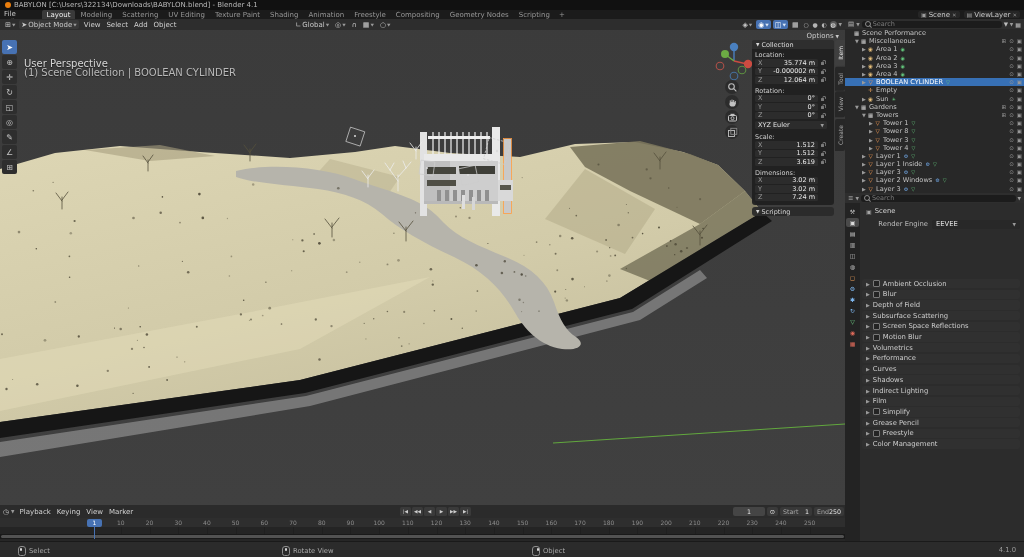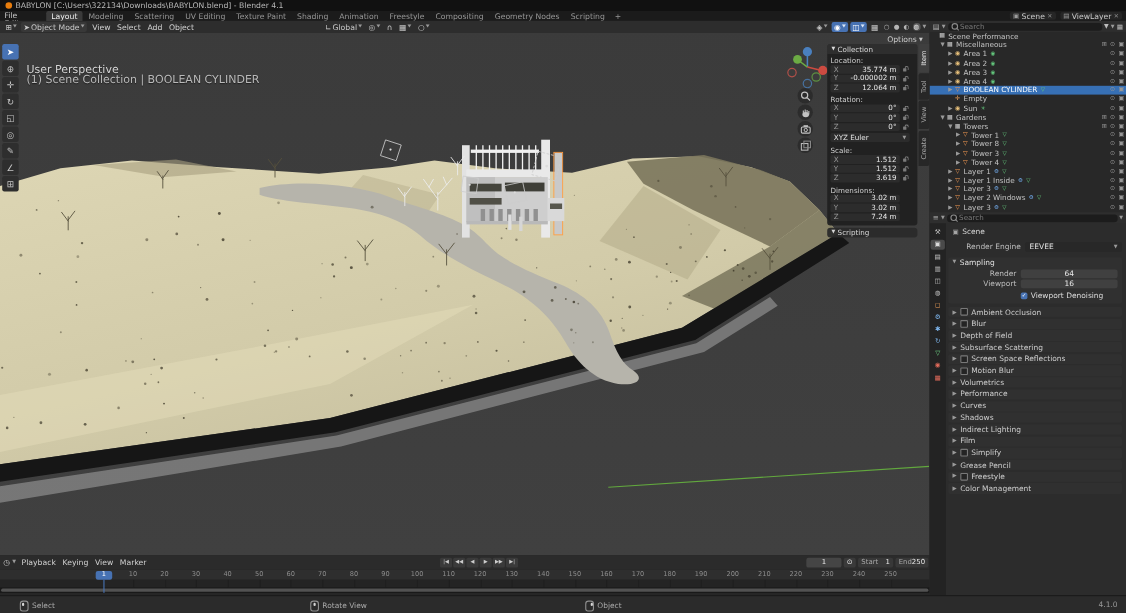--- a/index.html
+++ b/index.html
@@ -898,38 +898,20 @@
         <span class="ic">▣</span>
         <span>Scene</span>
       </div>
       <div id="engine-row">
         <span class="lbl">Render Engine</span>
         <span class="fld">
           <span>EEVEE</span>
           <span class="caret">▼</span>
         </span>
       </div>
-      <div id="sampling">
-        <div class="ph">
-          <span class="caret" style="font-size:4.5px;color:#9a9a9a">▼</span>
-          <span>Sampling</span>
-        </div>
-        <div class="s-row">
-          <span class="lbl">Render</span>
-          <span class="fld">64</span>
-        </div>
-        <div class="s-row">
-          <span class="lbl">Viewport</span>
-          <span class="fld">16</span>
-        </div>
-        <div id="denoise">
-          <span class="cb">✓</span>
-          <span>Viewport Denoising</span>
-        </div>
-      </div>
       <div id="prop-sections">
           <div class="p-sec">
             <span class="ar">▶</span>
             <span class="cb-empty"></span>
             <span>Ambient Occlusion</span>
           </div>
           <div class="p-sec">
             <span class="ar">▶</span>
             <span class="cb-empty"></span>
             <span>Blur</span>

